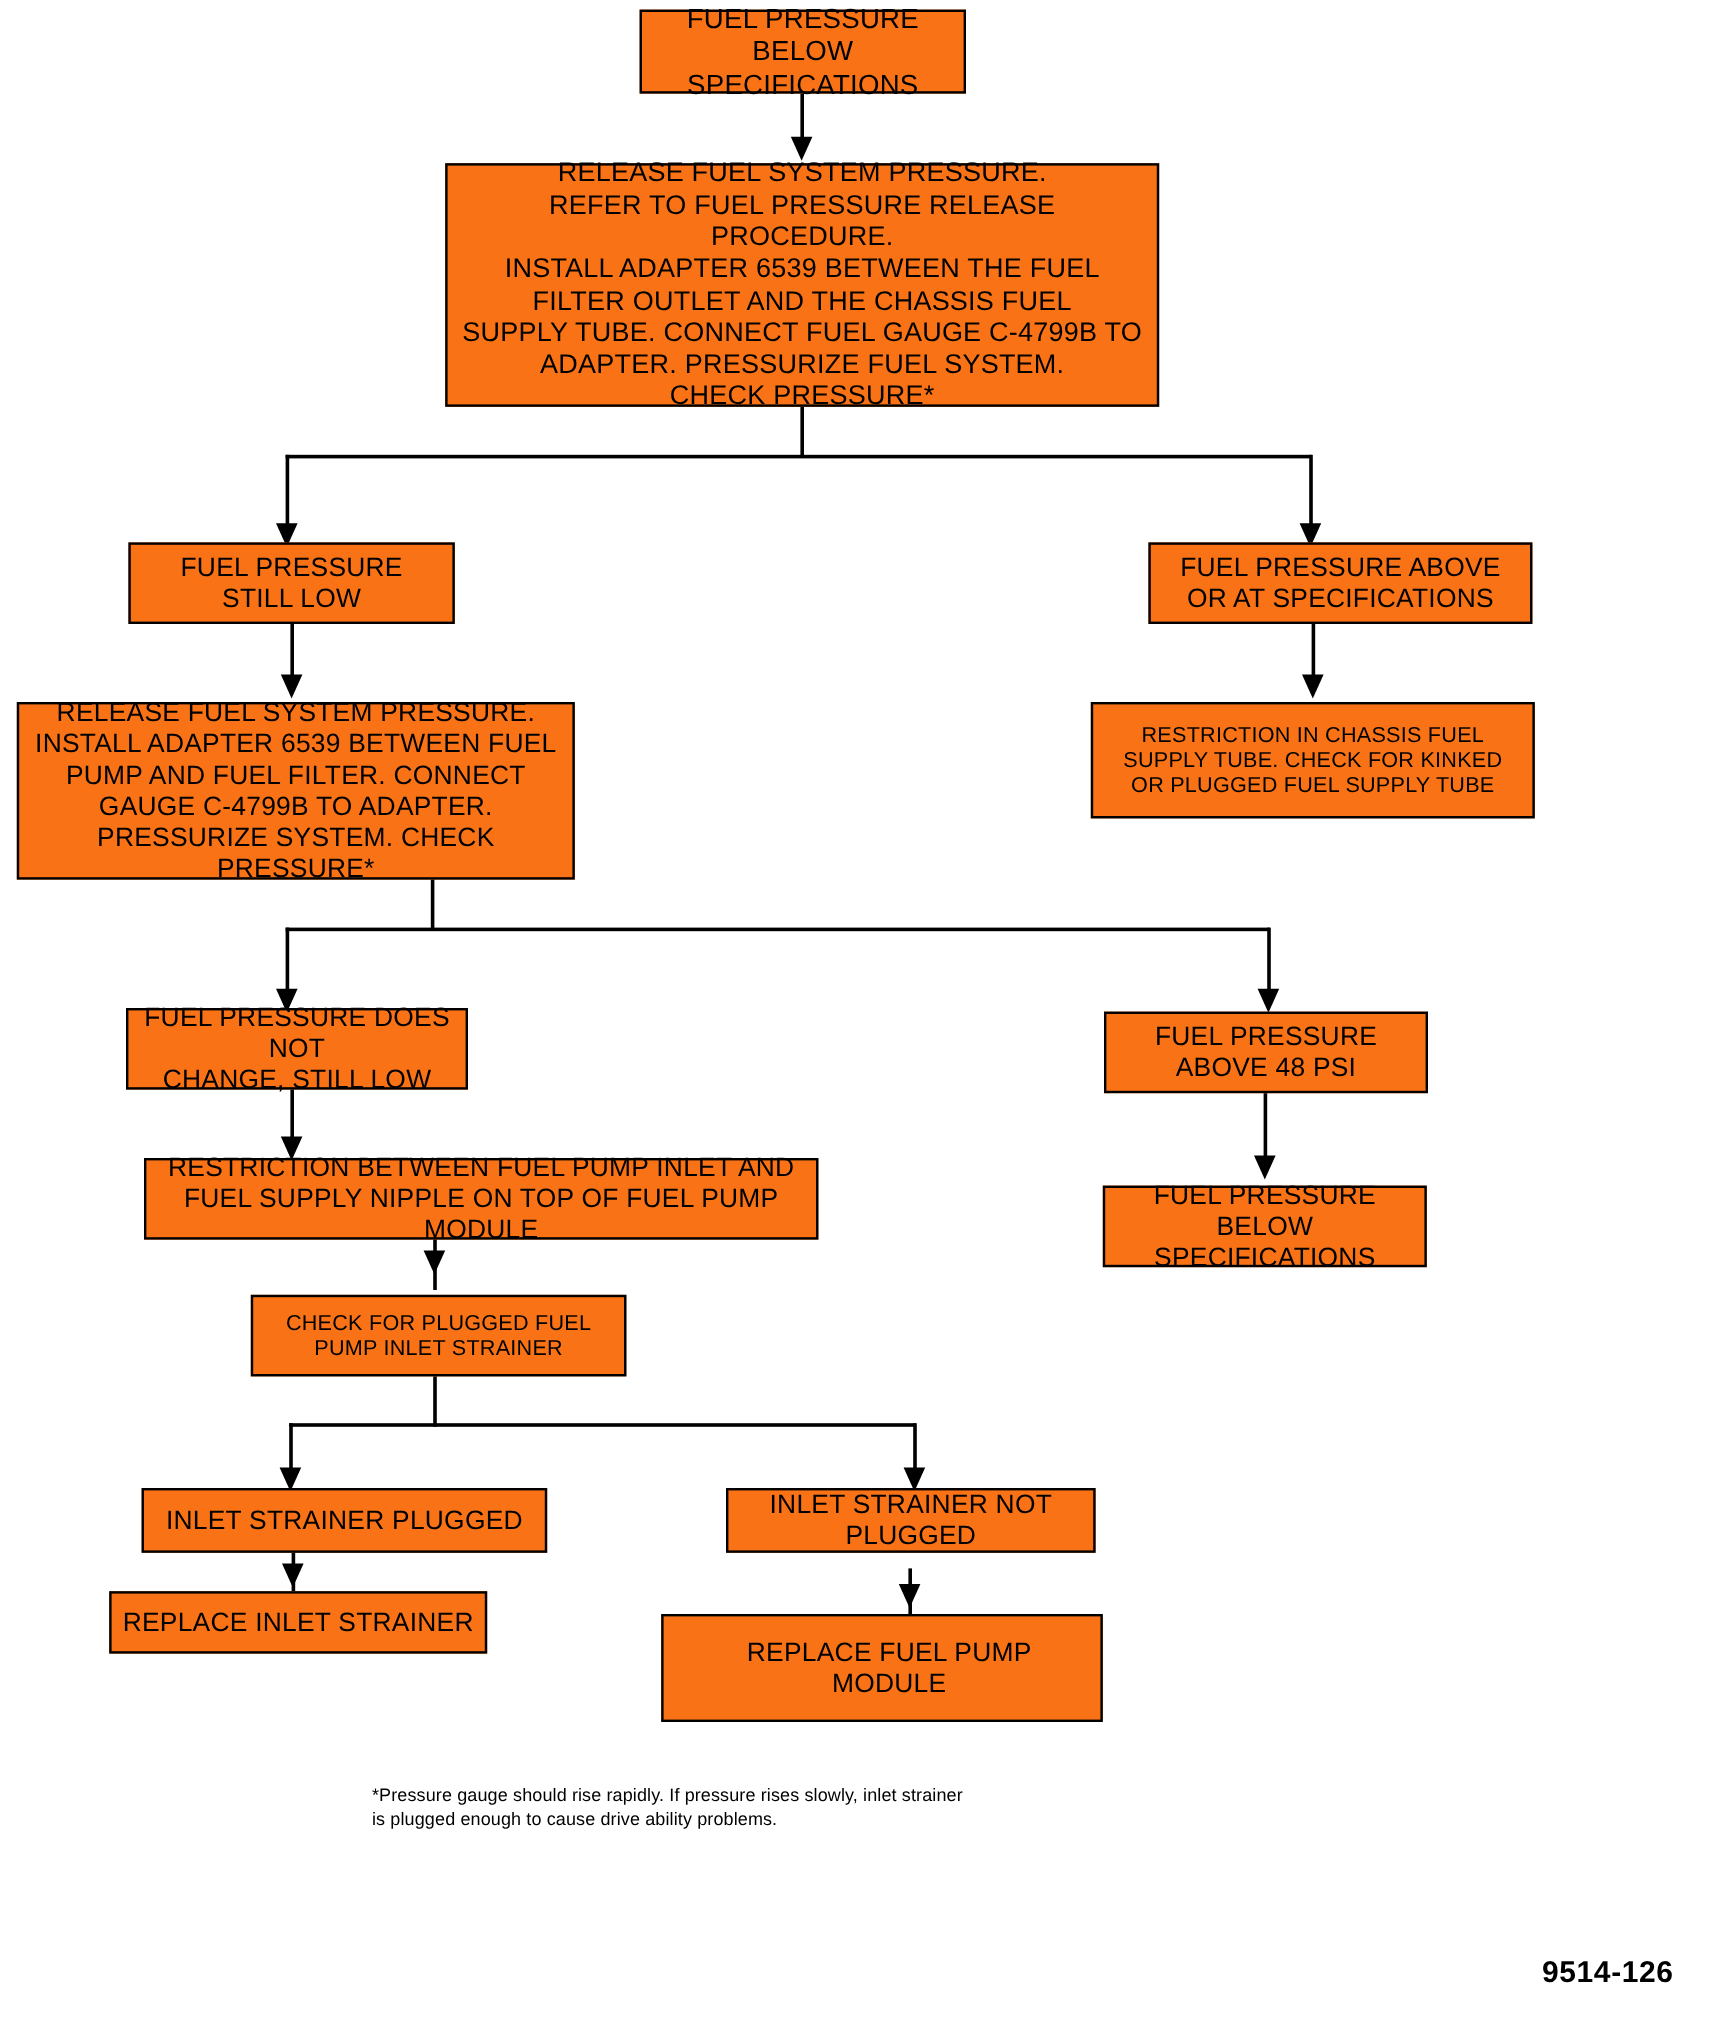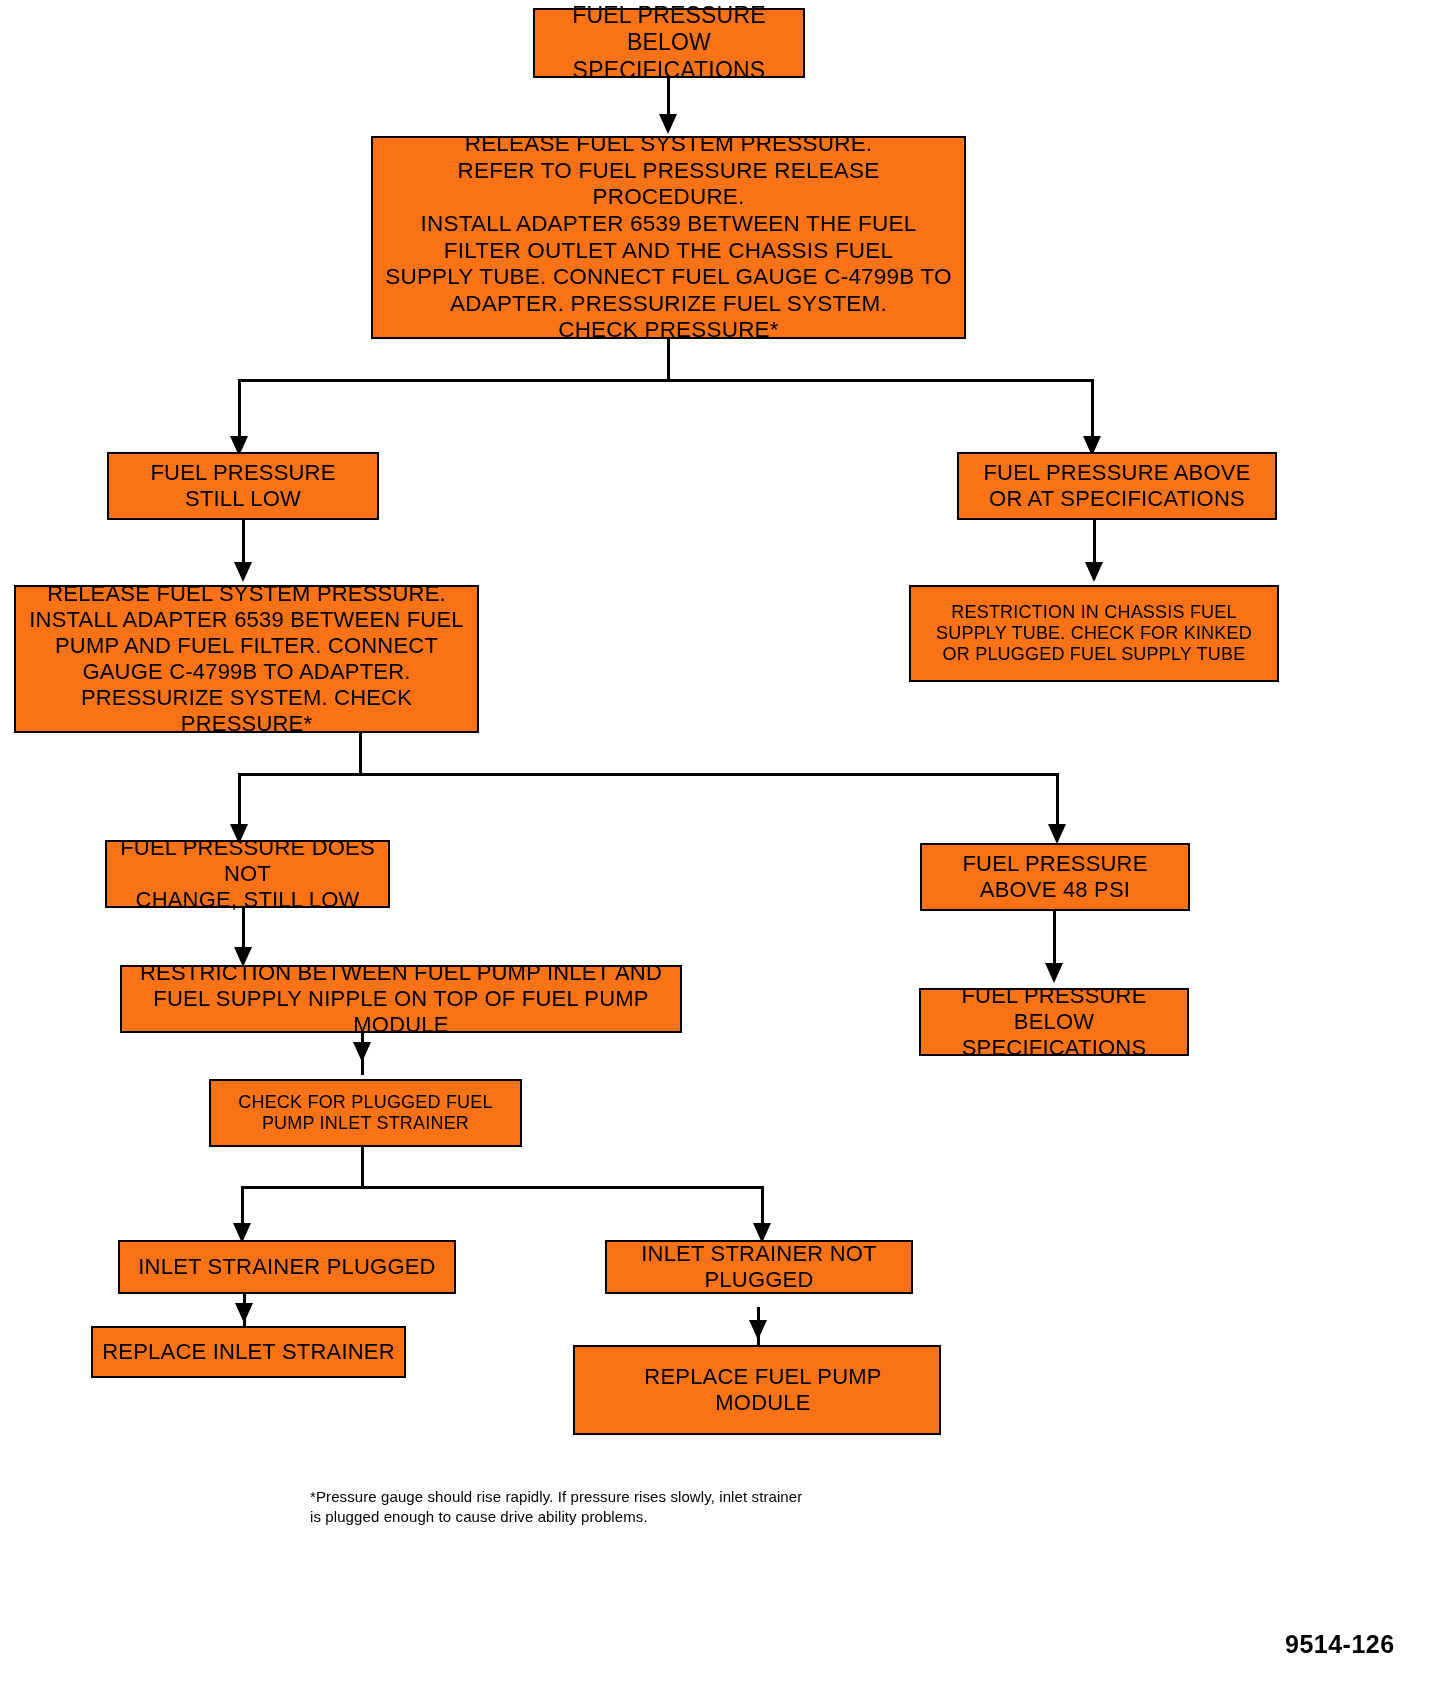--- a/index.html
+++ b/index.html
@@ -190,21 +190,21 @@
   <div class="vline" style="left:243px; top:1294px; height:32px;"></div>
   <div class="arrow" style="left:235px; top:1303px;"></div>
 
   <div class="vline" style="left:757px; top:1307px; height:38px;"></div>
   <div class="arrow" style="left:749px; top:1320px;"></div>
 
   <div class="box" style="left:91px; top:1326px; width:315px; height:52px; font-size:22px;">
     <span class="txt">REPLACE INLET STRAINER</span>
   </div>
 
-  <div class="box" style="left:573px; top:1345px; width:368px; height:90px; font-size:22px;padding-left:18px;">
+  <div class="box" style="left:551px; top:1345px; width:368px; height:90px; font-size:22px;padding-left:18px;">
     <span class="txt">REPLACE FUEL PUMP
 MODULE</span>
   </div>
 
   <div class="footnote" style="left:310px; top:1487px; width:780px;">*Pressure gauge should rise rapidly. If pressure rises slowly, inlet strainer
  is plugged enough to cause drive ability problems.</div>
 
   <div class="docid" style="left:1285px; top:1630px;">9514-126</div>
 
 </div>

